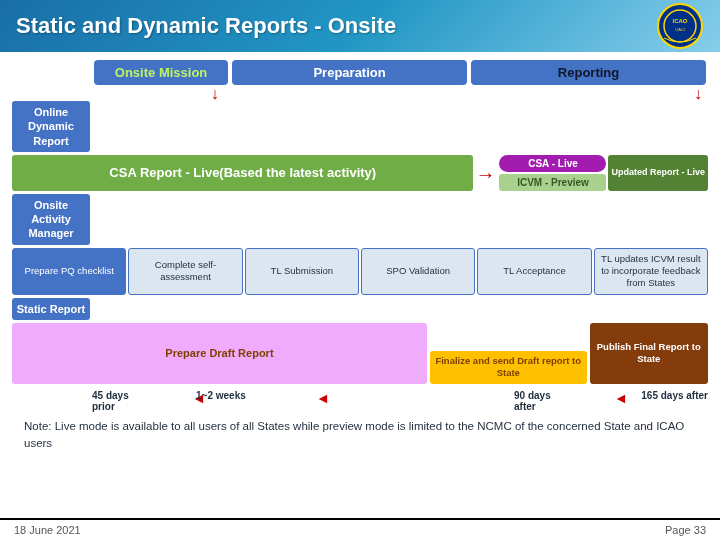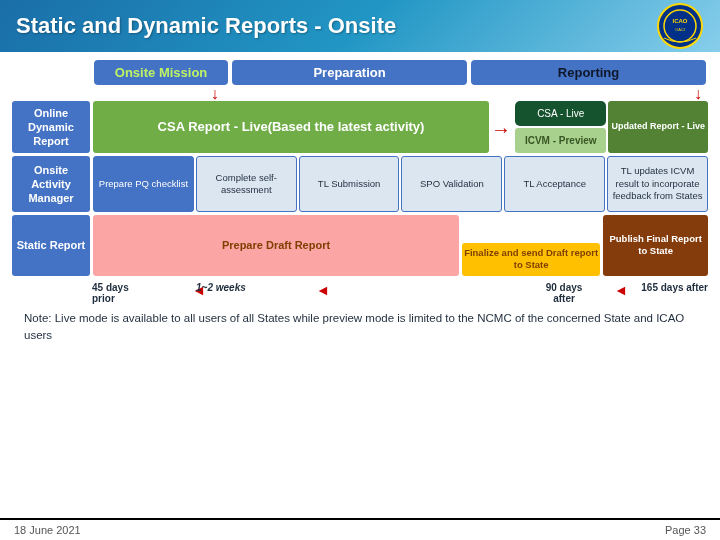--- a/index.html
+++ b/index.html
@@ -77,20 +77,21 @@
     
     .content-area {
       display: flex;
       flex-direction: column;
       gap: 3px;
     }
     .row {
       display: flex;
       align-items: stretch;
       gap: 3px;
+      flex-direction: column;
     }
     .row-label {
       width: 78px;
       min-width: 78px;
       background: #4472c4;
       color: #fff;
       font-size: 11px;
       font-weight: bold;
       display: flex;
       align-items: center;
@@ -124,27 +125,27 @@
       line-height: 1.4;
     }
     .csa-live-box {
       flex: 1;
       display: flex;
       flex-direction: column;
       gap: 2px;
       margin-left: 2px;
     }
     .csa-live-label {
-      background: #14532d;
+      background: #a21caf;
       color: #fff;
       font-size: 10px;
-      font-weight: normal;
+      font-weight: bold;
       text-align: center;
       padding: 3px 2px;
-      border-radius: 5px;
+      border-radius: 11px;
       flex: 1;
       display: flex;
       align-items: center;
       justify-content: center;
     }
     .icvm-preview-label {
       background: #a9d18e;
       color: #375623;
       font-size: 10px;
       font-weight: bold;
@@ -205,21 +206,21 @@
       min-height: 52px;
     }
     .static-content {
       flex: 1;
       display: flex;
       align-items: stretch;
       gap: 3px;
     }
     .draft-report-box {
       flex: 3.2;
-      background: #fca5a5;
+      background: #f0abfc;
       color: #7f3f00;
       font-size: 11px;
       font-weight: bold;
       text-align: center;
       display: flex;
       align-items: center;
       justify-content: center;
       padding: 4px;
       border-radius: 3px;
     }
@@ -294,30 +295,29 @@
     }
     .tl-45days {
       width: 100px;
       color: #1f2d3d;
       font-weight: bold;
     }
     .tl-12weeks {
       width: 120px;
       color: #1f2d3d;
       font-weight: bold;
-      font-style: italic;
     }
     .tl-spacer {
       flex: 1;
     }
     .tl-90days {
       width: 100px;
       color: #1f2d3d;
       font-weight: bold;
-      text-align: center;
+      text-align: left;
     }
     .tl-165days {
       width: 90px;
       color: #1f2d3d;
       font-weight: bold;
       text-align: right;
     }
 
     
     .down-arrow {

